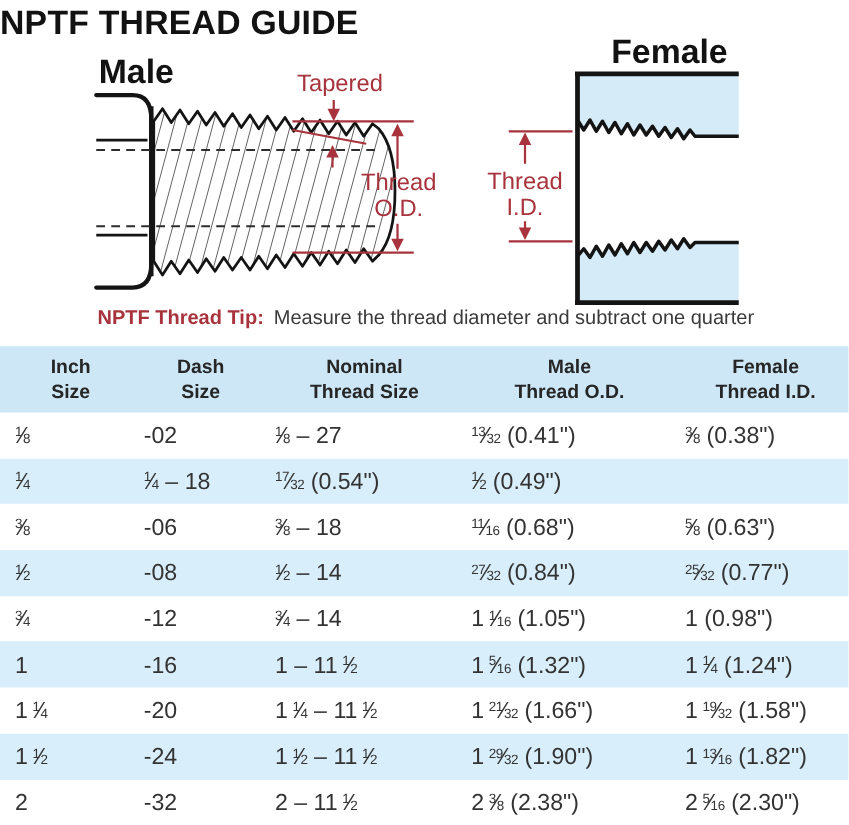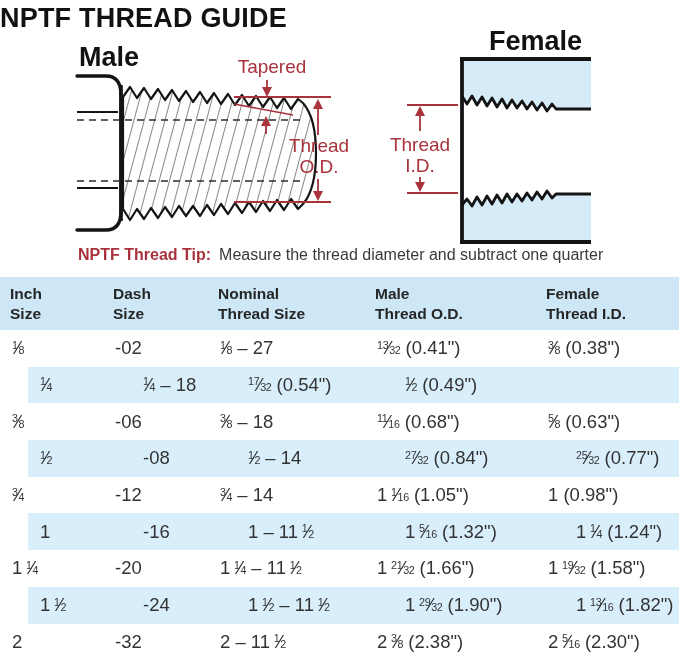--- a/index.html
+++ b/index.html
@@ -9,25 +9,25 @@
          font-size:27px;font-weight:bold;color:#121212;letter-spacing:0.2px;}
   .male-label{position:absolute;left:79px;top:42px;font-size:27px;font-weight:bold;color:#121212;}
   .female-label{position:absolute;left:489px;top:26px;font-size:27px;font-weight:bold;color:#121212;}
   svg.diagram{position:absolute;left:0;top:0;}
   .red-note{font-size:19px;fill:#a8333c;}
   .tip{position:absolute;left:78px;top:246px;font-size:16px;color:#3a3a3a;white-space:nowrap;text-align:right;}
   .tip .tip-label{color:#a8333c;font-weight:bold;margin-right:8px;}
   .table{position:absolute;left:0;top:277px;width:679px;}
   .thead{display:grid;grid-template-columns:103px 105px 157px 171px 143px;height:53px;
          background:#cde7f6;align-items:center;font-weight:bold;font-size:15.5px;
-         line-height:1.25;color:#262626;}
+         line-height:1.25;color:#262626;text-align:center;}
   .thead > div{padding-left:10px;white-space:pre-line;}
   .trow{display:grid;grid-template-columns:103px 105px 157px 171px 143px;height:36.7px;
         align-items:center;font-size:18.5px;color:#333;}
-  .trow.stripe{background:#d9eefb;margin-left:28px;}
+  .trow.stripe{background:#d9eefb;}
   .tcell{padding-left:12px;white-space:nowrap;}
   .fr{letter-spacing:-0.3px;}
   .fr sup{font-size:58%;vertical-align:0.52em;margin-right:-1px;}
   .fr sub{font-size:58%;vertical-align:baseline;margin-left:-1px;}
 </style>
 </head>
 <body>
 
 <div class="canvas">
 

